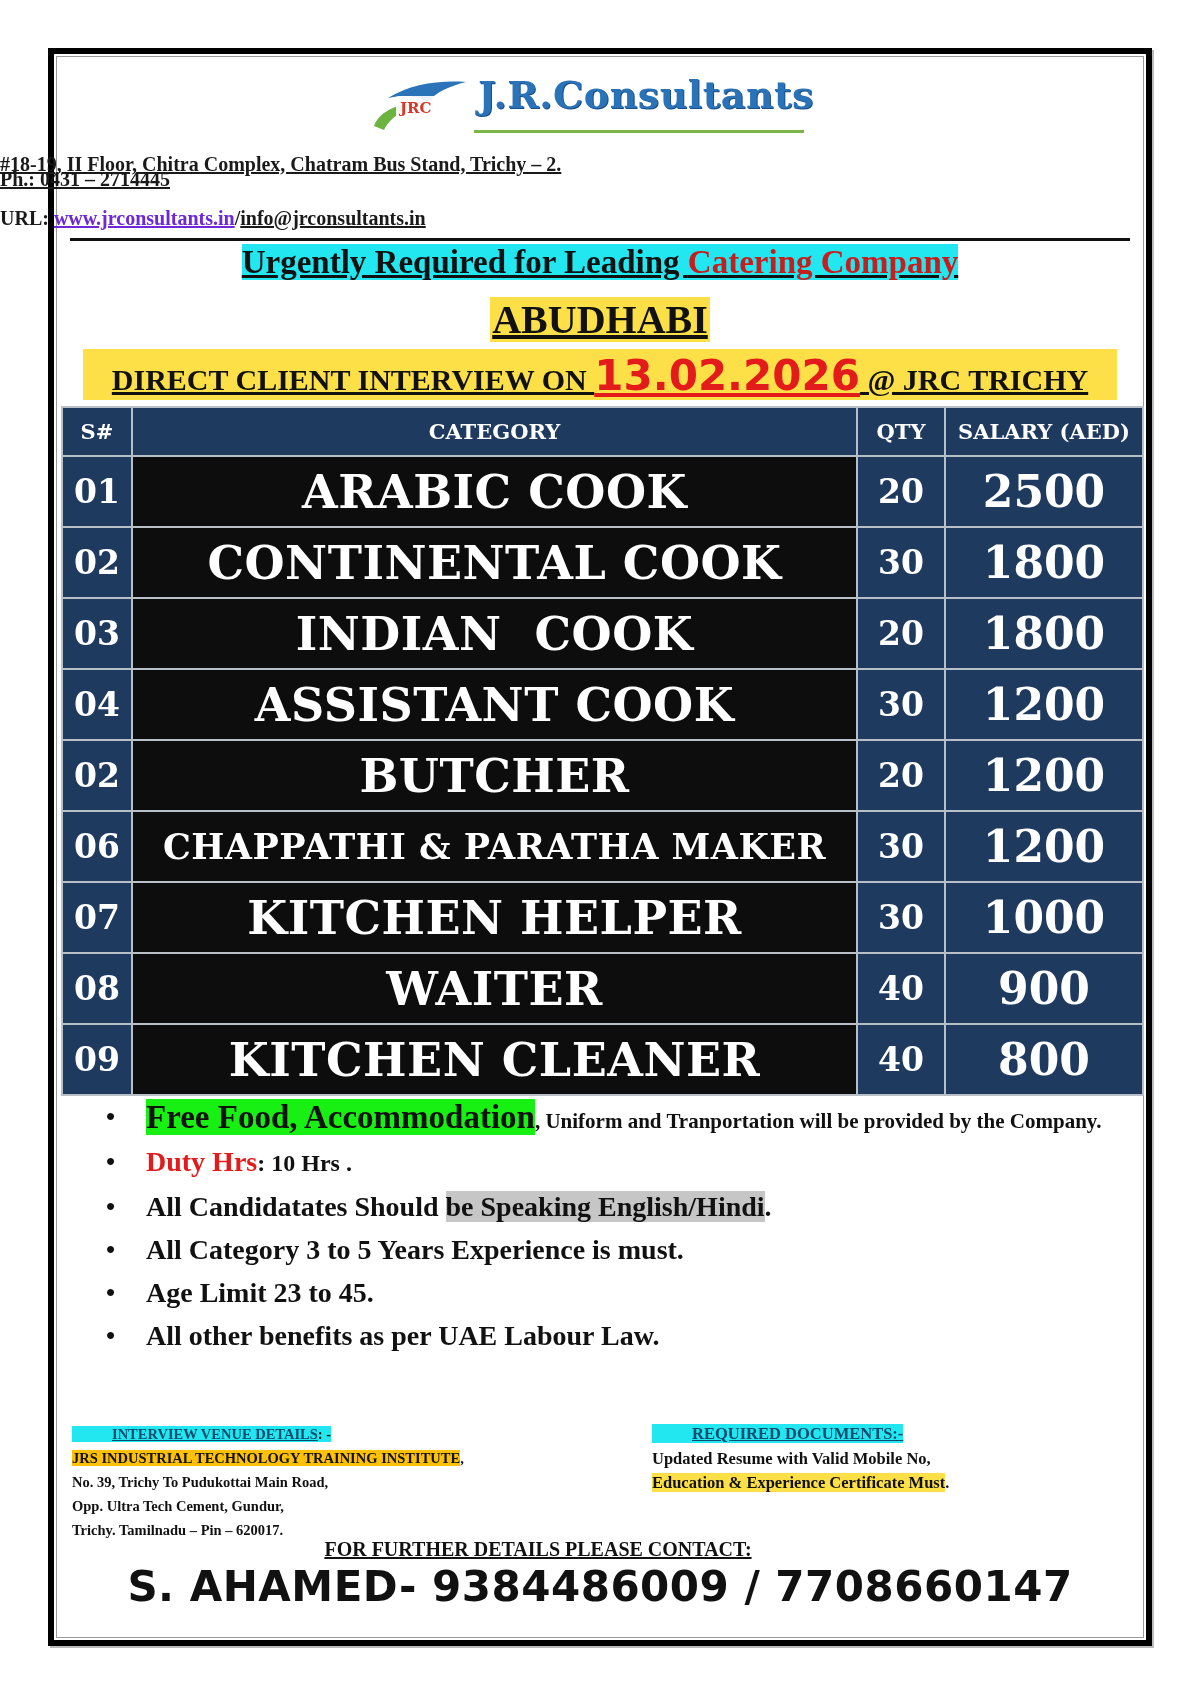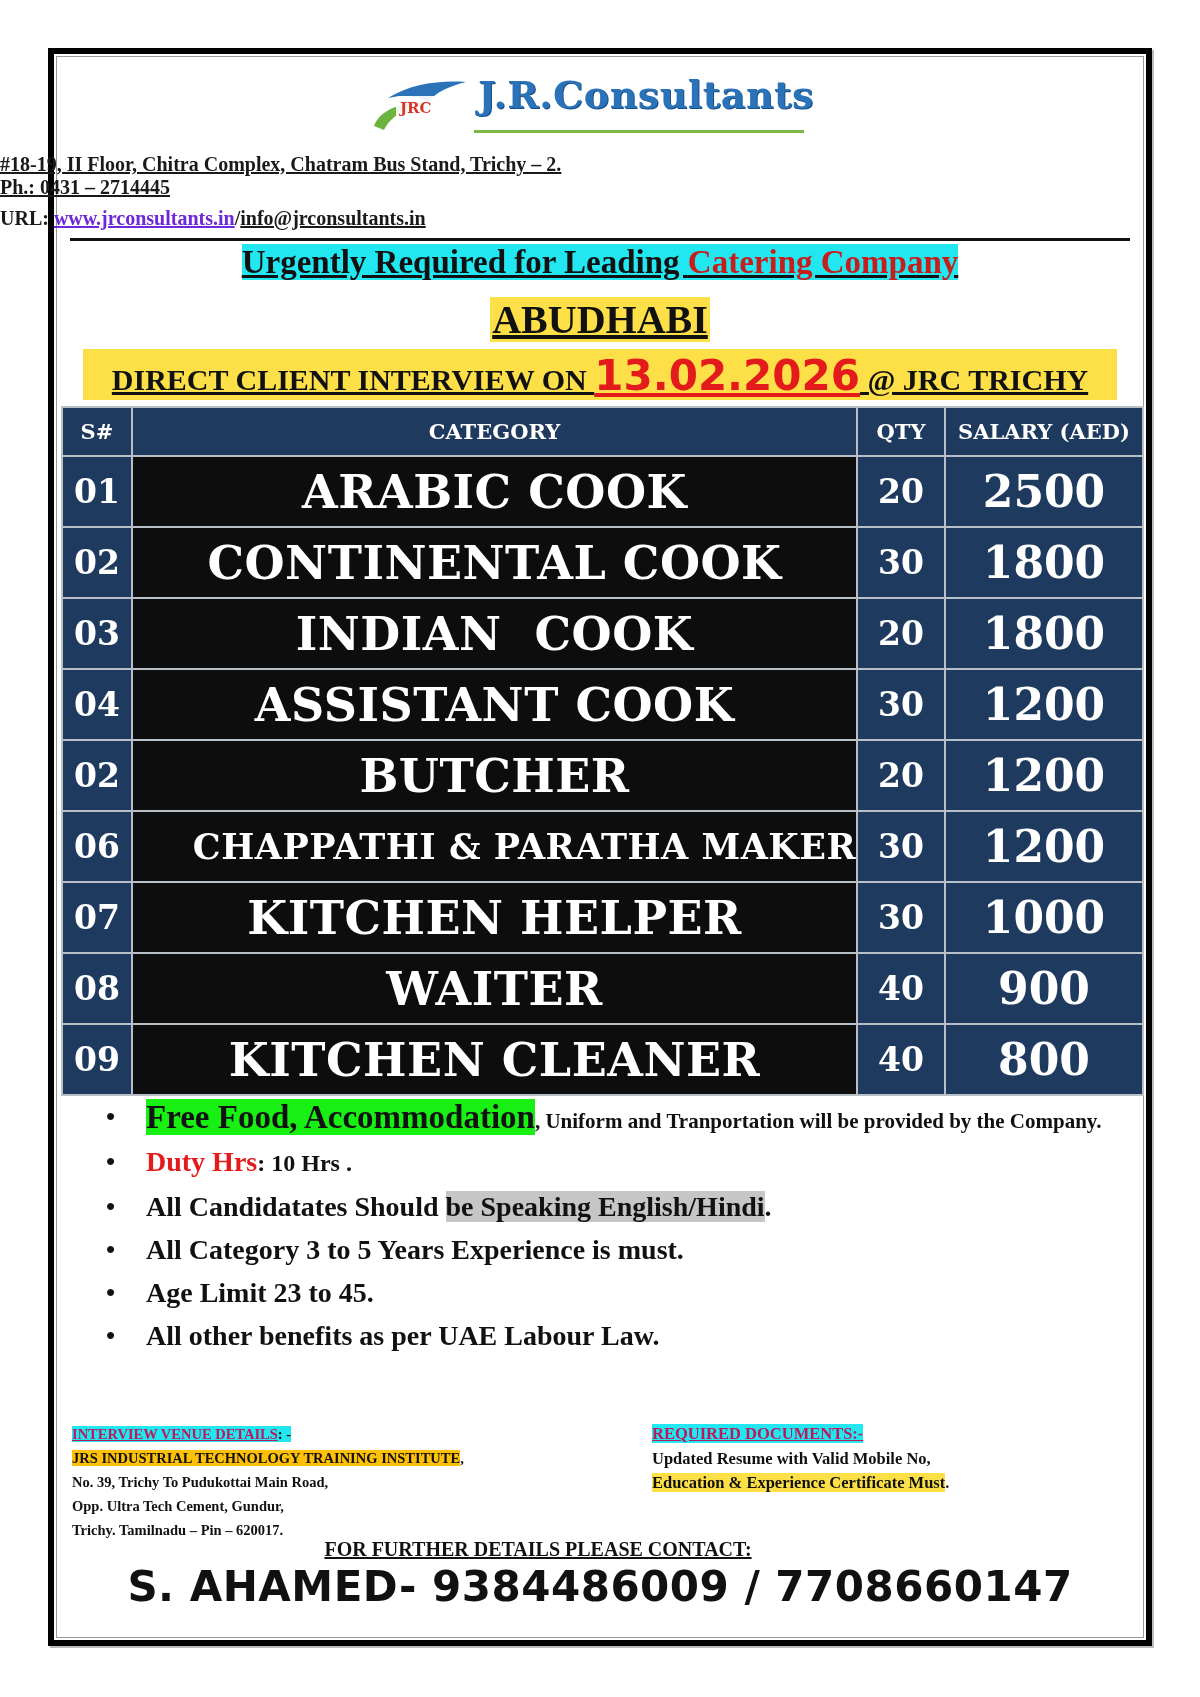--- a/index.html
+++ b/index.html
@@ -50,37 +50,37 @@
   .jobs {
     position: absolute; left: 61px; top: 406px; width: 1081px;
     border-collapse: collapse; table-layout: fixed;
     font-family: "DejaVu Serif", serif; color: #fff;
   }
   .jobs th, .jobs td { border: 2px solid #b9bfc7; text-align: center; vertical-align: middle; }
   .jobs th { height: 49px; background: #1f3a5f; font-weight: bold; font-size: 21px; }
   .jobs td { height: 71px; font-weight: bold; }
   .jobs td.sn { background: #1f3a5f; font-size: 33px; }
   .jobs td.cat { background: #0d0d0d; font-size: 46px; letter-spacing: 0.5px; }
-  .jobs td.cat.small { font-size: 35px; text-align: right; }
+  .jobs td.cat.small { font-size: 35px; }
   .jobs td.qty { background: #1f3a5f; font-size: 33px; }
   .jobs td.sal { background: #1f3a5f; font-size: 44px; }
 
   
   .bullets { position: absolute; left: 106px; top: 1098px; width: 1030px; list-style: none;
     font-family: "Liberation Serif", serif; font-weight: bold; }
   .bullets li { position: relative; padding-left: 40px; font-size: 28px; line-height: 43px; }
   .bullets li::before { content: "•"; position: absolute; left: 0; top: 0; font-size: 26px; }
   .bullets li.first { font-size: 21px; line-height: 38px; }
   .bullets li.first .big { font-size: 33px; }
 
   .col-left { position: absolute; left: 72px; top: 1422px; width: 520px;
     font-family: "Liberation Serif", serif; font-weight: bold; font-size: 14.5px; line-height: 24px; }
   .col-right { position: absolute; left: 652px; top: 1422px; width: 480px;
     font-family: "Liberation Serif", serif; font-weight: bold; font-size: 16.5px; line-height: 24.5px; }
-  .sect-title { color: #be185d; text-decoration: underline; }
+  .sect-title { color: #0c4a6e; text-decoration: underline; padding-left: 40px; }
   .contact-title { position: absolute; left: 0; width: 1076px; top: 1538px; text-align: center;
     font-family: "Liberation Serif", serif; font-weight: bold; font-size: 20px; text-decoration: underline; color: #111; }
   .contact-line { position: absolute; left: 0; width: 1200px; top: 1562px; text-align: center;
     font-family: "DejaVu Sans", sans-serif; font-weight: bold; font-size: 42px; color: #111; letter-spacing: 0.5px; }
 </style>
 </head>
 <body>
 
 <div class="frame-outer">
   <div class="frame-inner"></div>
@@ -93,21 +93,21 @@
     <rect x="26" y="20" width="44" height="22" rx="3" fill="#ffffff" opacity="0.9"></rect>
     <text x="30" y="37" font-family="DejaVu Serif, serif" font-weight="bold" font-size="15" fill="#d7372b">JRC</text>
   </svg>
   <div class="logo-text">J.R.Consultants</div>
   <div class="logo-underline"></div>
 </div>
 
 <div class="addr" style="top:153px;">
   <u>#18-19, II Floor, Chitra Complex, Chatram Bus Stand, Trichy – 2.</u>
 </div>
-<div class="addr" style="top:176px;">
+<div class="addr" style="top:168px;">
   <u>Ph.: 0431 – 2714445</u>
 </div>
 <div class="addr" style="top:207px;">
   <span>URL:</span>
   <span class="link">www.jrconsultants.in</span><span>/</span><span class="u">info@jrconsultants.in</span>
 </div>
 <div class="hr-rule"></div>
 
 <div class="banner" style="top:244px; font-size:33px;">
   <span class="hl-cyan u"><span>Urgently Required for Leading </span><span class="dkred">Catering Company</span></span>

